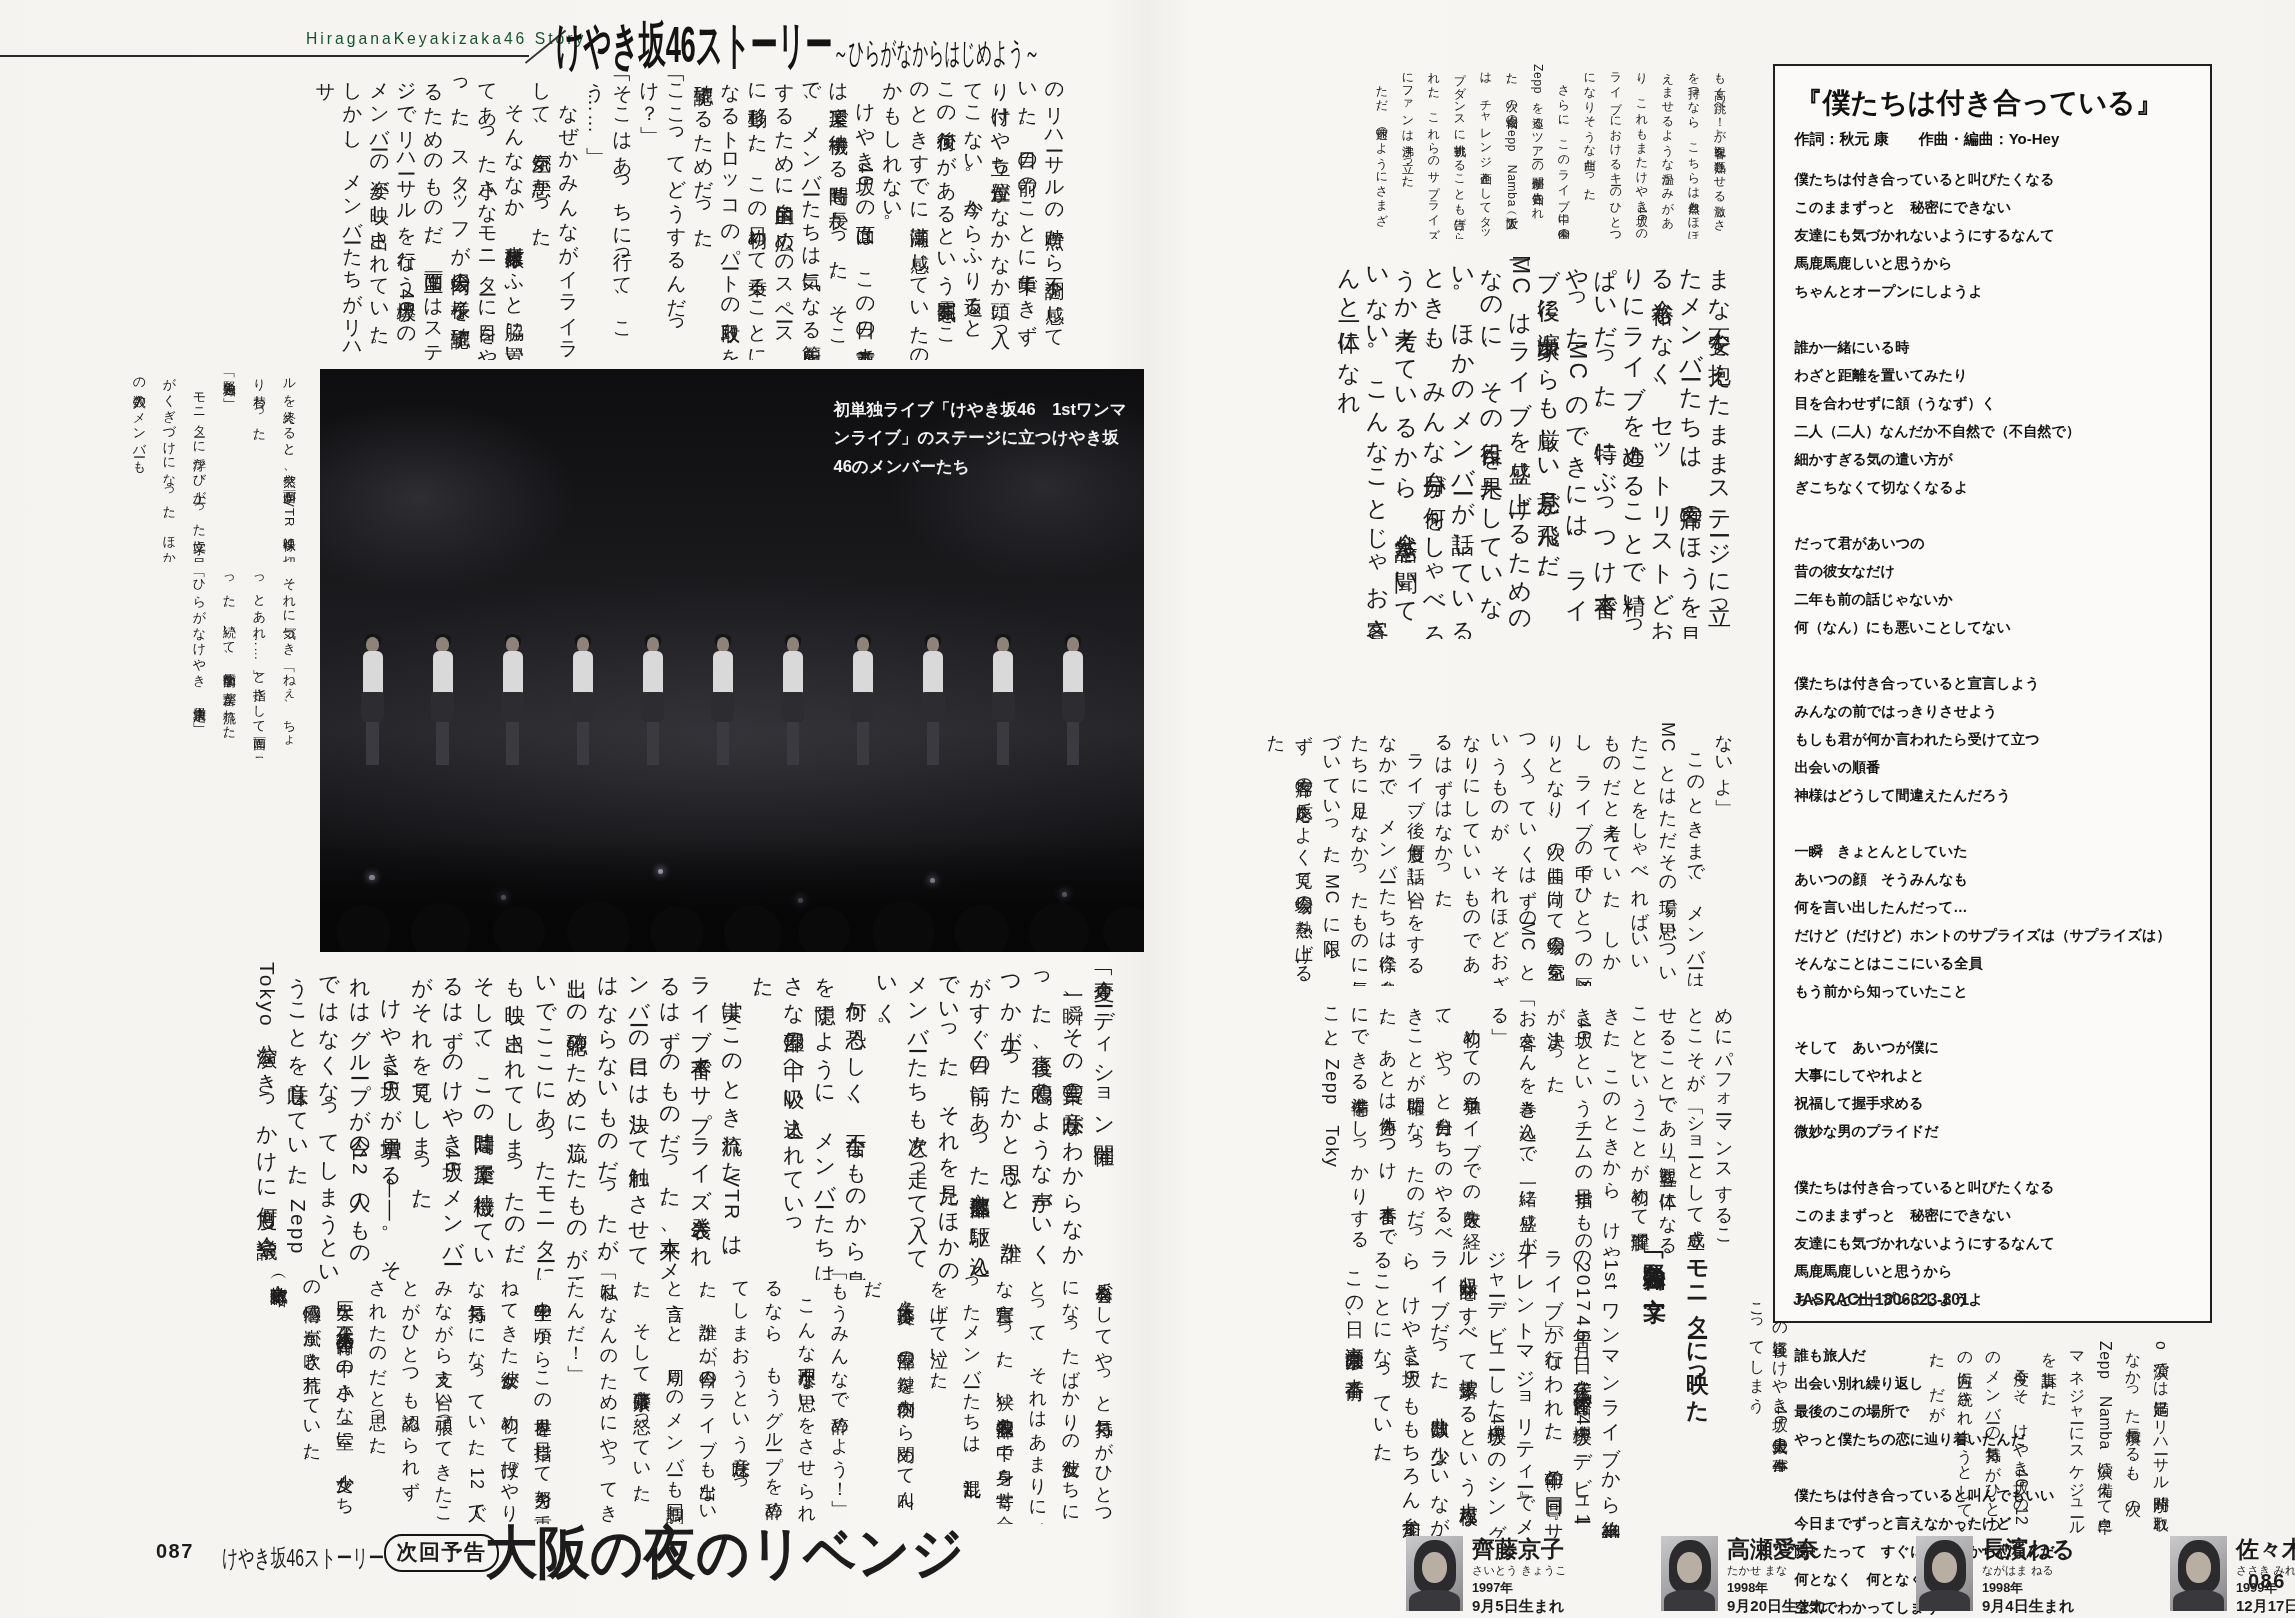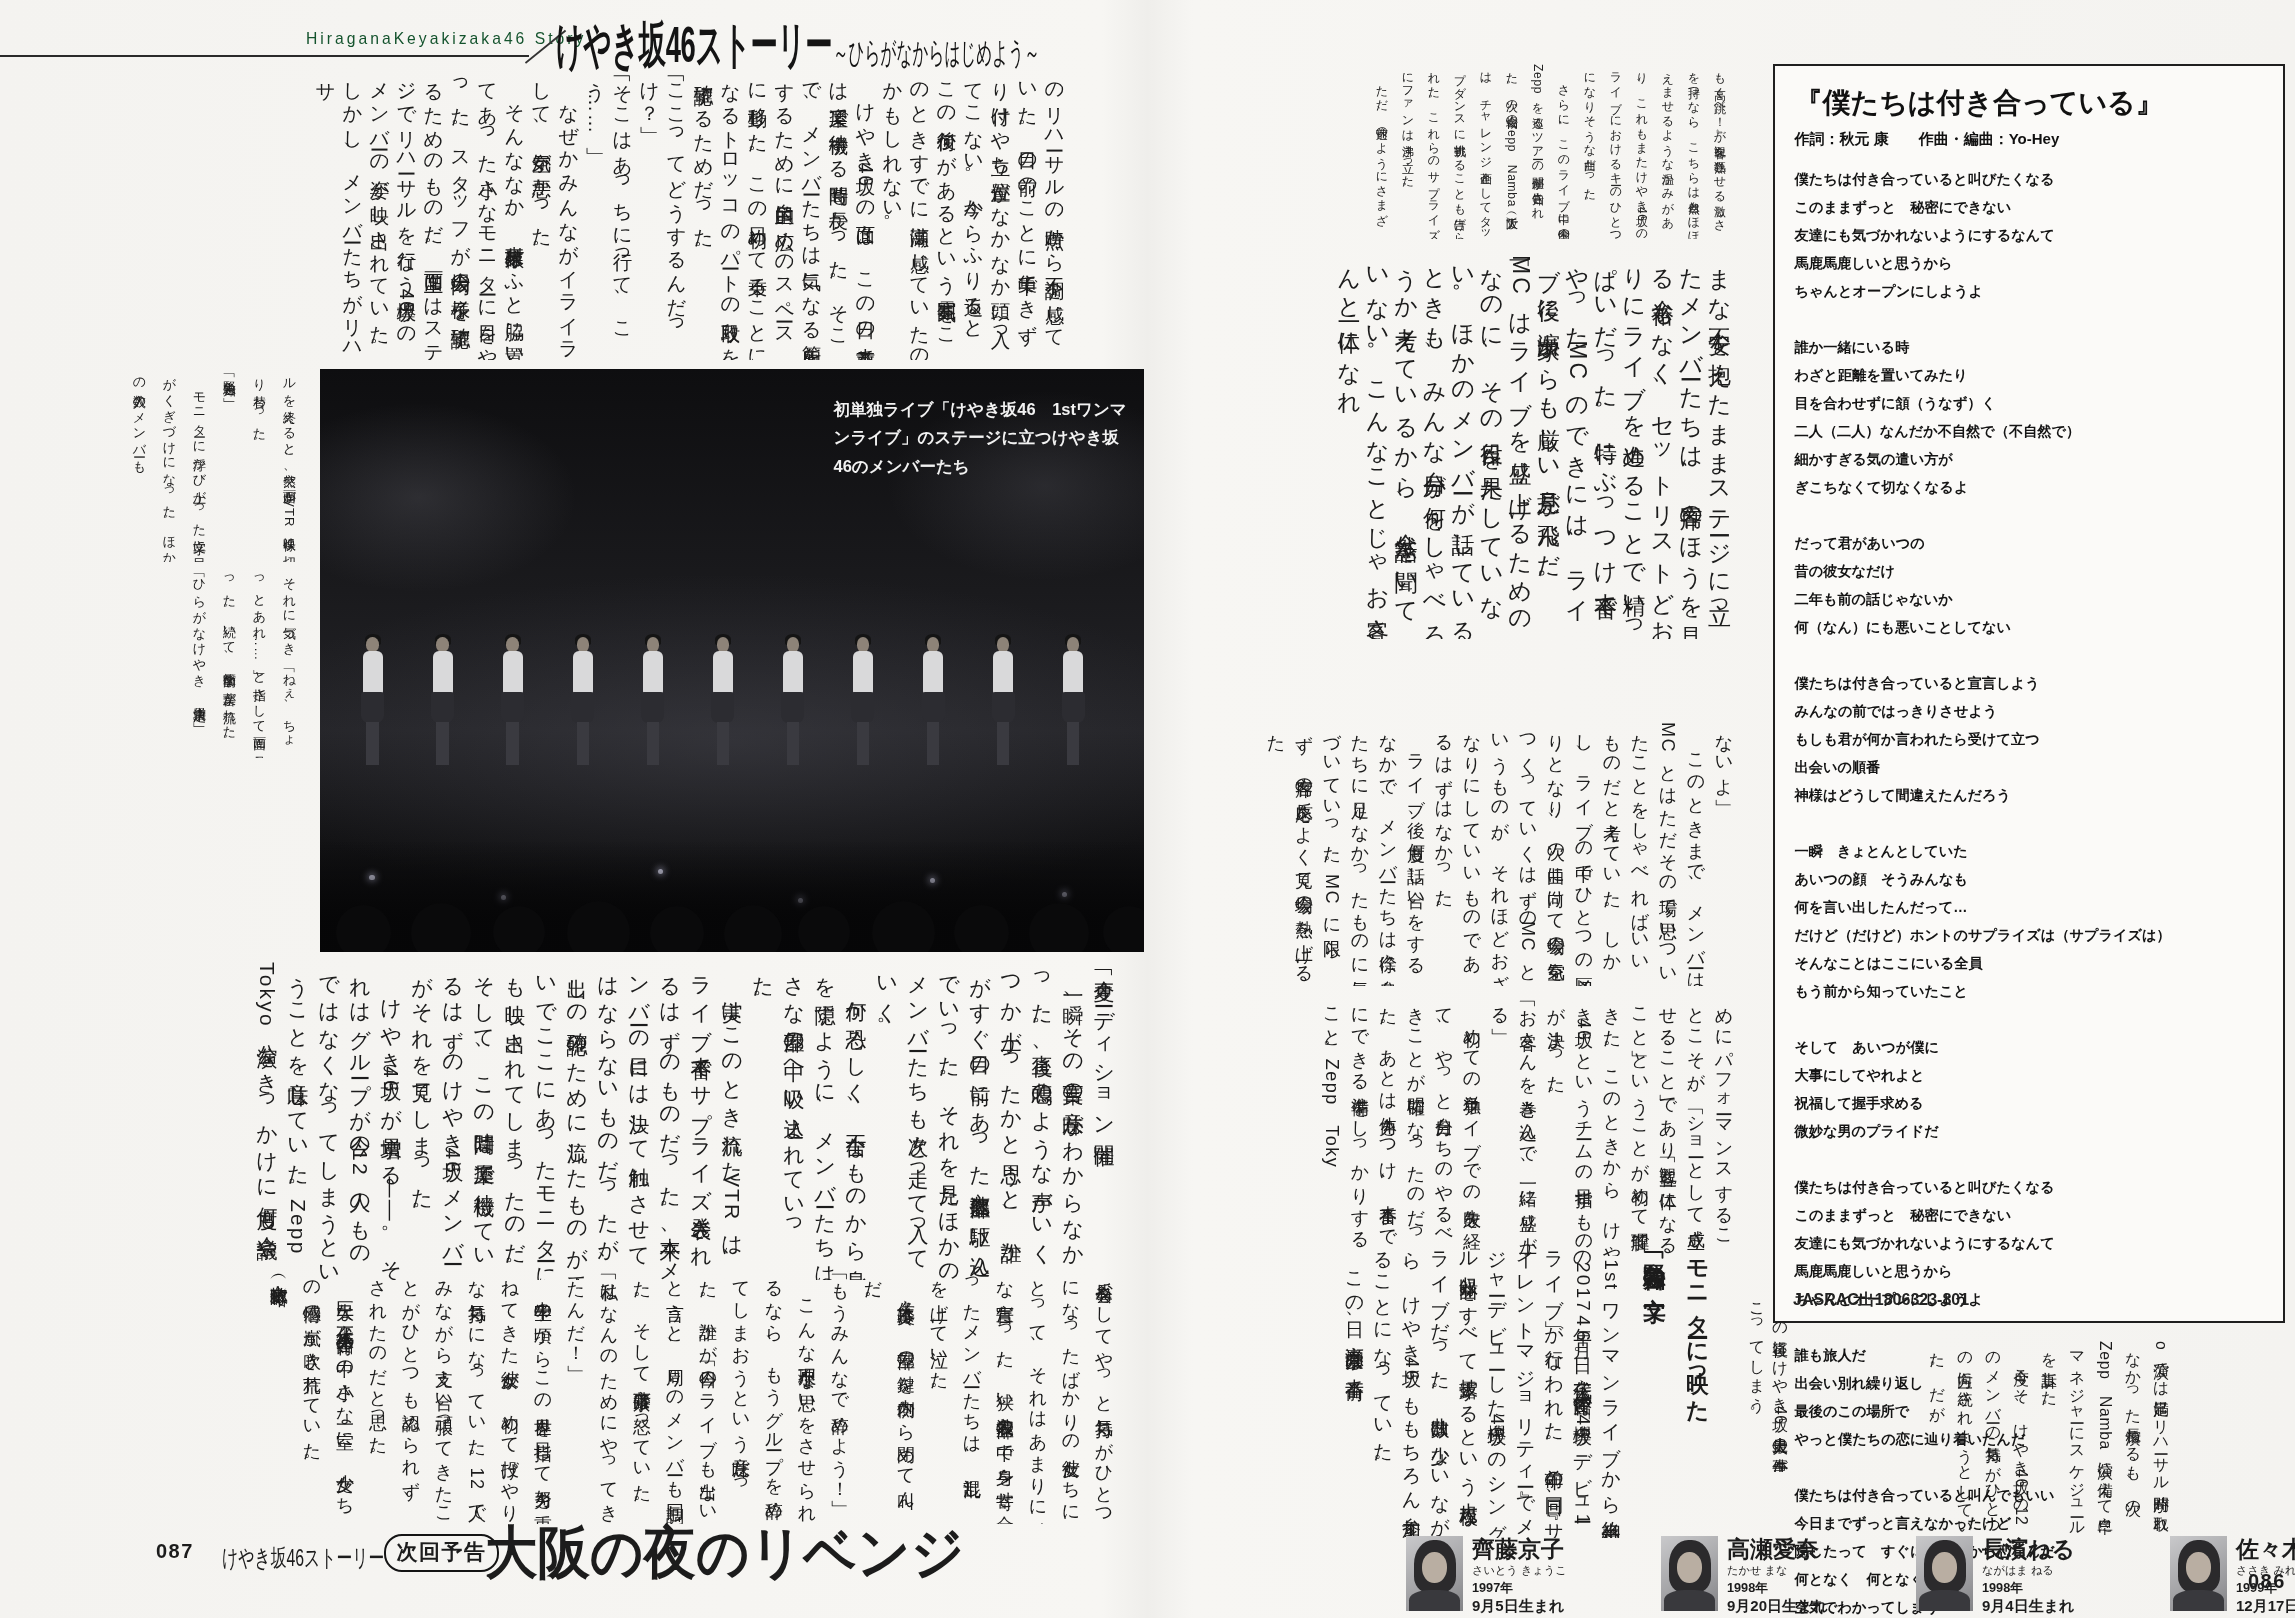--- a/index.html
+++ b/index.html
@@ -50,21 +50,21 @@
   .figure .head{position:absolute;left:5.2px;top:0;width:12.7px;height:15px;border-radius:50% 50% 45% 45%;background:#8d8378;}
   .figure .hair{position:absolute;left:3.7px;top:-3px;width:15.7px;height:10.5px;border-radius:50% 50% 20% 20%;background:#141414;}
   .figure .torso{position:absolute;left:1.5px;top:13.5px;width:20px;height:43px;border-radius:6px 6px 3px 3px;background:#d9d9da;}
   .figure .skirt{position:absolute;left:0;top:55px;width:23px;height:31px;border-radius:3px 3px 7.5px 7.5px;background:#2c2c31;}
   .figure .legs{position:absolute;left:5.2px;top:85px;width:12.7px;height:43px;background:#3a3a40;}
   .audience{position:absolute;left:0;bottom:0;width:100%;height:112px;
             background:linear-gradient(180deg,transparent,rgba(6,6,7,.95) 70%);}
   .ahead{position:absolute;border-radius:50%;background:#0a0a0b;}
   .pen{position:absolute;width:5.2px;height:5.2px;border-radius:50%;background:#e8e8ff;box-shadow:0 0 6px 2.2px rgba(220,220,255,.55);}
   
-  .lyrics-box{left:1773px;top:64px;width:512px;height:1259px;border:2.2px solid #1f1f1f;background:#fbfaf8;box-sizing:border-box;padding:18px 19.5px;}
+  .lyrics-box{left:1773px;top:64px;width:439px;height:1259px;border:2.2px solid #1f1f1f;background:#fbfaf8;box-sizing:border-box;padding:18px 19.5px;}
   .ly-title{font-size:28px;font-weight:800;letter-spacing:0px;color:#111;}
   .ly-credit{font-size:15px;font-weight:700;margin-top:7.5px;color:#111;}
   .ly-body{font-size:14.2px;font-weight:700;line-height:28px;margin-top:16.5px;color:#141414;}
   .ly-jasrac{position:absolute;left:18px;bottom:10.5px;font-size:16px;font-weight:700;color:#222;}
   
   .pnum{font-size:20px;font-weight:700;letter-spacing:1.5px;}
   .p087{left:156px;top:1540px;}
   .p086{left:2248px;top:1570px;}
   .ft-series{left:222px;top:1542px;font-size:24px;font-weight:500;transform:scale(.66,1);transform-origin:left top;white-space:nowrap;}
   .ft-badge{left:384px;top:1534px;border:2.6px solid #141414;border-radius:18px;padding:2.2px 10.5px 3.7px;font-size:21px;font-weight:800;letter-spacing:1.5px;}

